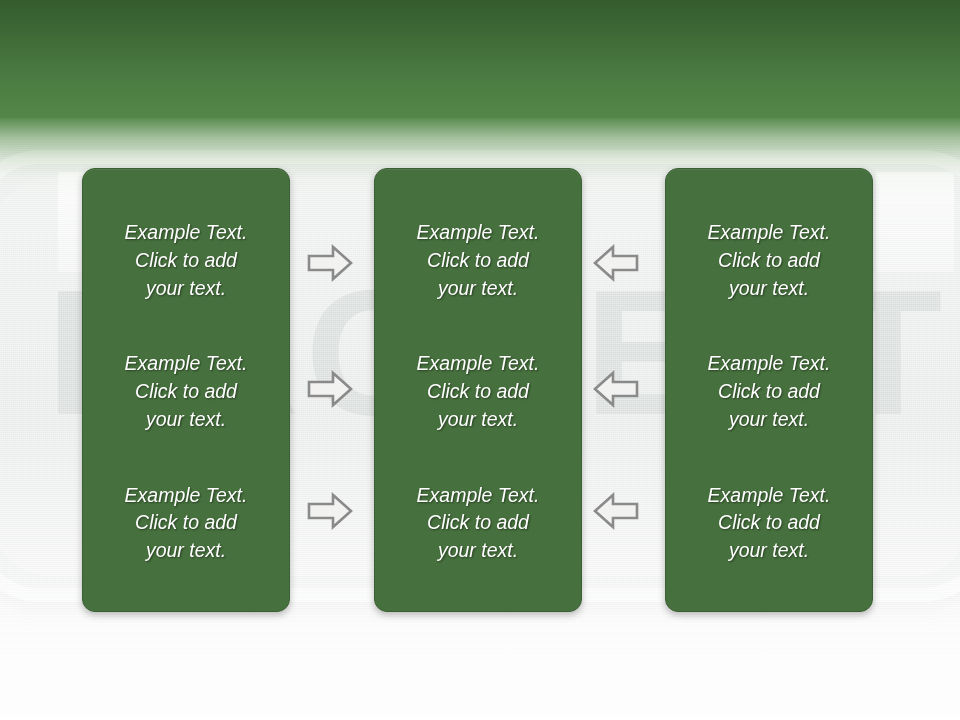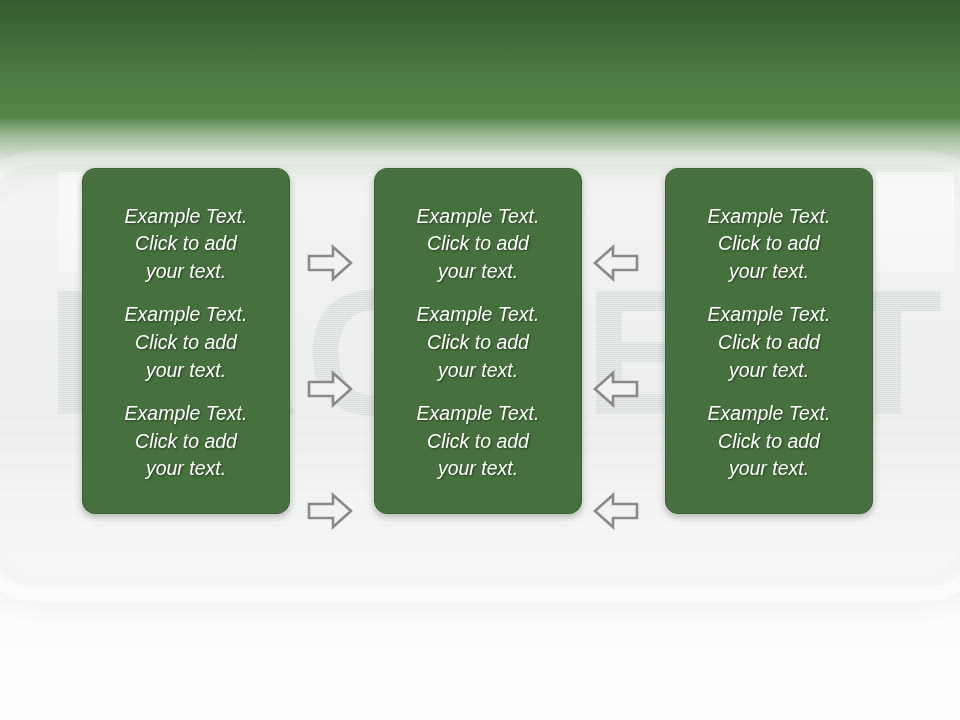--- a/index.html
+++ b/index.html
@@ -120,21 +120,21 @@
     left:0; top:0;
     width:960px; height:720px;
     z-index:6;
     pointer-events:none;
   }
 
   .col{
     position:absolute;
     top:168px;
     width:208px;
-    height:346px;
+    height:444px;
     border-radius:13px;
     background:#46703d;
     border:1px solid #3a6033;
     box-shadow:
       0 3px 7px rgba(0,0,0,.26),
       inset 0 1px 0 rgba(255,255,255,.07);
     display:flex;
     flex-direction:column;
     justify-content:space-around;
     align-items:center;

